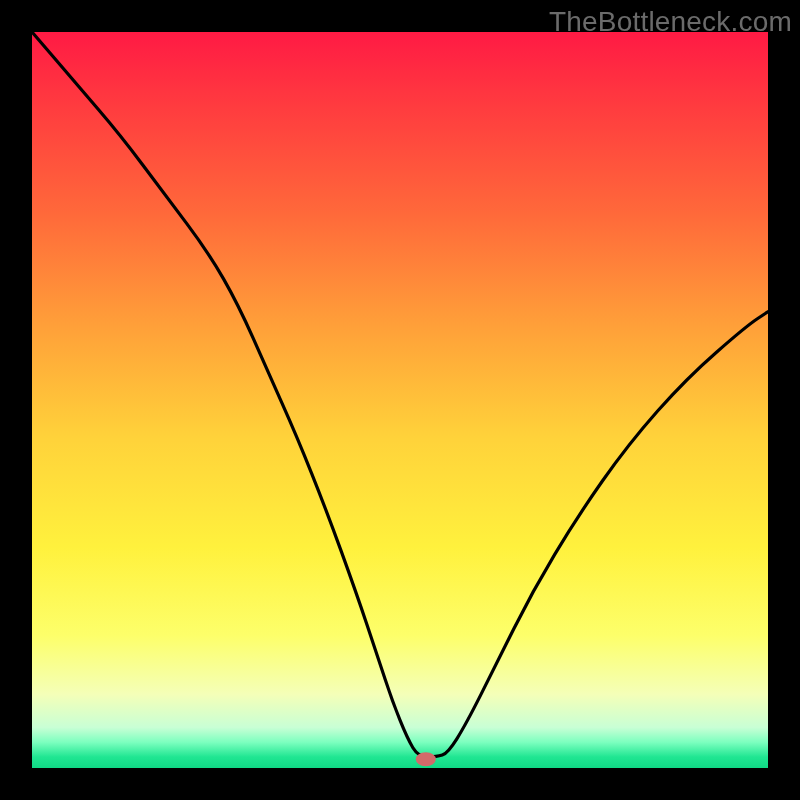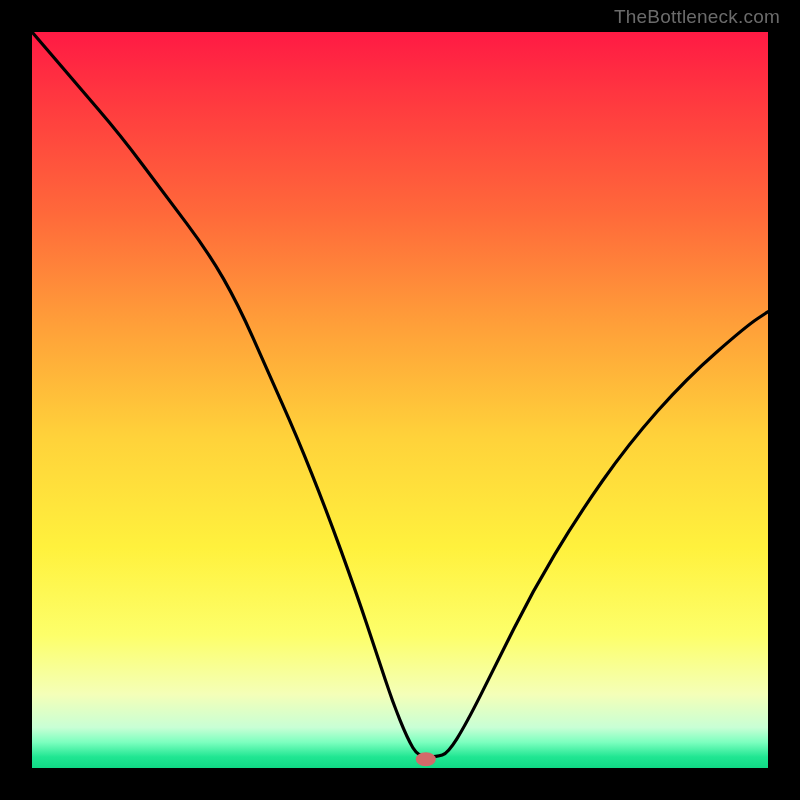--- a/index.html
+++ b/index.html
@@ -15,23 +15,23 @@
   .chart-container {
     position: absolute;
     top: 0;
     left: 0;
     width: 800px;
     height: 800px;
   }
   .watermark {
     position: absolute;
     top: 6px;
-    right: 20px;
+    right: 8px;
     color: #6b6b6b;
-    font-size: 19px;
+    font-size: 28px;
     font-weight: 500;
     letter-spacing: 0.2px;
     user-select: none;
   }
 </style>
 </head>
 <body>
 
 <div class="chart-container">
   <svg id="chart-svg" width="800" height="800" viewBox="0 0 800 800">

